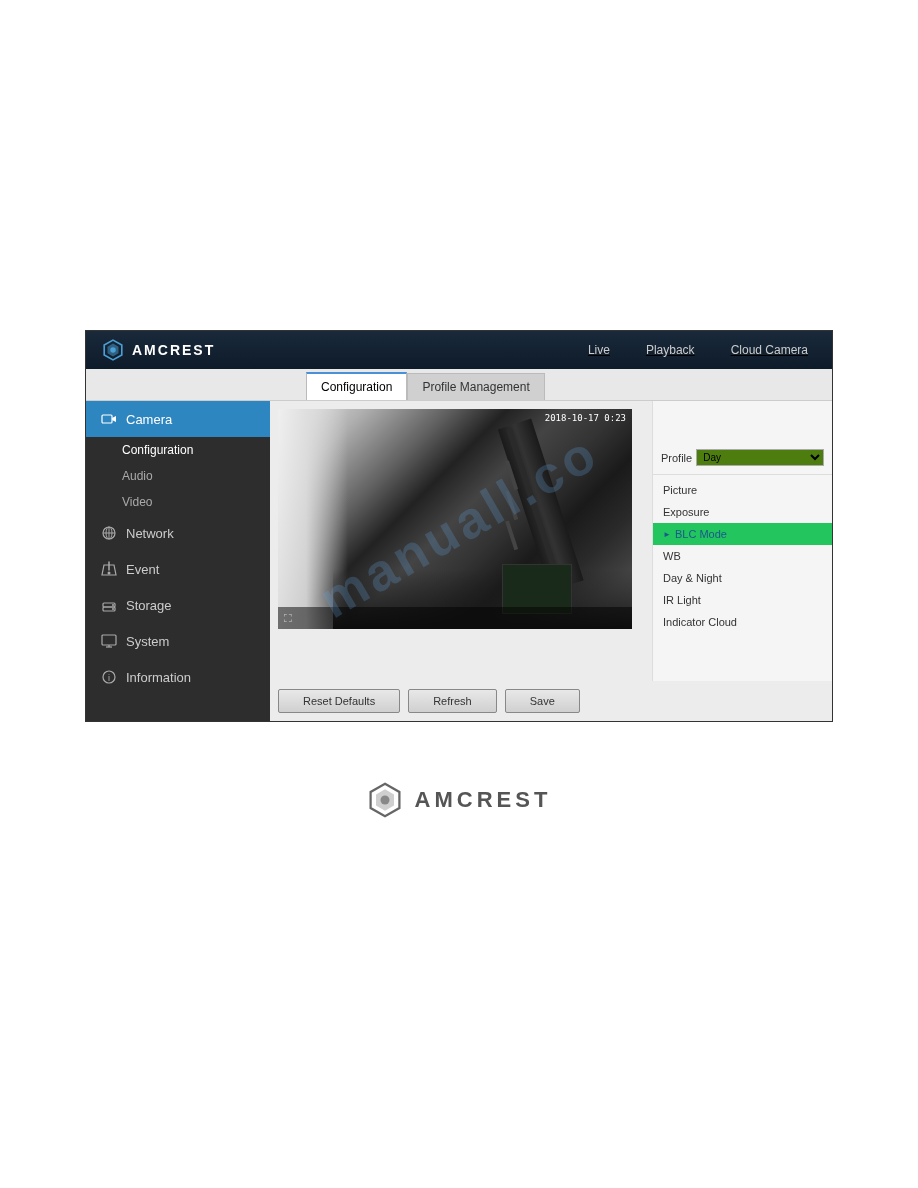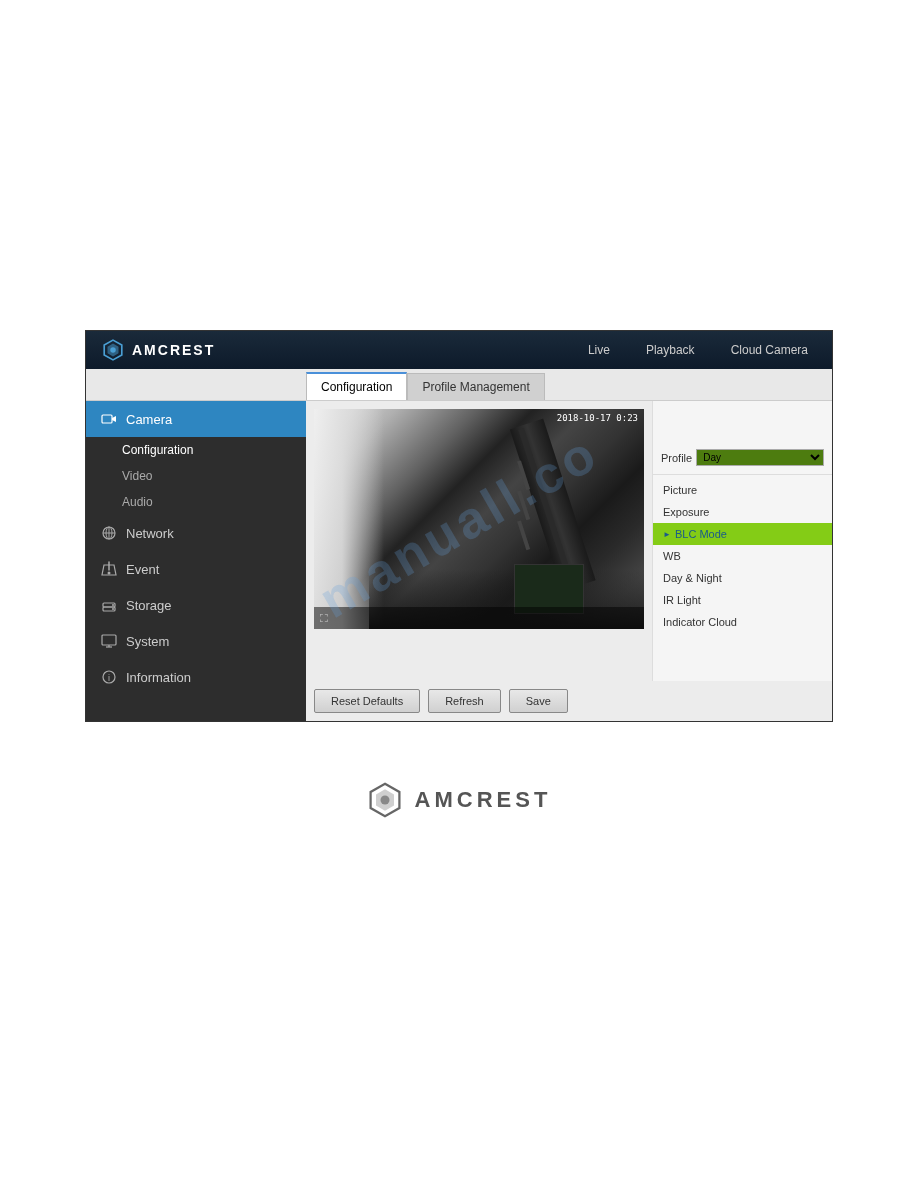--- a/index.html
+++ b/index.html
@@ -56,20 +56,21 @@
       color: #ffffff;
       font-size: 14px;
       font-weight: bold;
       letter-spacing: 2px;
     }
 
     .nav-links {
       margin-left: auto;
       display: flex;
       gap: 20px;
+      text-decoration: underline;
     }
 
     .nav-link {
       color: #ccc;
       font-size: 12px;
       cursor: pointer;
       padding: 2px 8px;
     }
 
     
@@ -100,21 +101,21 @@
 
     
     .main-content {
       display: flex;
       background: #ececec;
       min-height: 320px;
     }
 
     
     .sidebar {
-      width: 220px;
+      width: 184px;
       background: #2d2d2d;
       flex-shrink: 0;
     }
 
     .sidebar-item {
       display: flex;
       align-items: center;
       gap: 8px;
       padding: 9px 14px;
       cursor: pointer;
@@ -267,21 +268,21 @@
     }
 
     .settings-menu-item {
       padding: 5px 10px;
       font-size: 11px;
       color: #333;
       cursor: pointer;
     }
 
     .settings-menu-item.active {
-      background: #84cc16;
+      background: #22c55e;
       color: #1a5a8a;
       display: flex;
       align-items: center;
     }
 
     .settings-menu-item.active::before {
       content: '►';
       font-size: 8px;
       margin-right: 4px;
       color: #1a5a8a;
@@ -289,21 +290,21 @@
 
     
     .bottom-buttons {
       display: flex;
       gap: 8px;
       padding: 8px;
       background: #ececec;
     }
 
     .btn {
-      padding: 5px 16px;
+      padding: 5px 24px;
       font-size: 11px;
       cursor: pointer;
       border: 1px solid #888;
       background: linear-gradient(180deg, #e8e8e8 0%, #d0d0d0 100%);
       color: #333;
       border-radius: 2px;
     }
 
     
     .watermark {
@@ -388,22 +389,22 @@
         <div class="sidebar-item active">
           <div class="sidebar-icon">
             <svg width="16" height="16" viewBox="0 0 16 16" fill="none">
               <rect x="1" y="4" width="10" height="8" rx="1" stroke="#fff" stroke-width="1.2" fill="none"></rect>
               <polygon points="11,7 15,5 15,11 11,9" fill="#fff"></polygon>
             </svg>
           </div>
           <span>Camera</span>
         </div>
         <div class="sidebar-sub-item active">Configuration</div>
+        <div class="sidebar-sub-item">Audio</div>
         <div class="sidebar-sub-item">Video</div>
-        <div class="sidebar-sub-item">Audio</div>
 
         <div class="sidebar-item">
           <div class="sidebar-icon">
             <svg width="16" height="16" viewBox="0 0 16 16" fill="none">
               <circle cx="8" cy="8" r="6" stroke="#aaa" stroke-width="1.2" fill="none"></circle>
               <line x1="8" y1="2" x2="8" y2="14" stroke="#aaa" stroke-width="1"></line>
               <ellipse cx="8" cy="8" rx="3" ry="6" stroke="#aaa" stroke-width="1" fill="none"></ellipse>
               <line x1="2" y1="8" x2="14" y2="8" stroke="#aaa" stroke-width="1"></line>
             </svg>
           </div>
@@ -449,21 +450,21 @@
             <svg width="16" height="16" viewBox="0 0 16 16" fill="none">
               <circle cx="8" cy="8" r="6" stroke="#aaa" stroke-width="1.2" fill="none"></circle>
               <text x="8" y="12" text-anchor="middle" fill="#aaa" font-size="9" font-family="Arial">i</text>
             </svg>
           </div>
           <span>Information</span>
         </div>
       </div>
 
       <div style="flex:1; display:flex; flex-direction:column;">
-        <div style="display:flex; flex:1;">
+        <div style="display:flex; flex:1;gap:12px;">
 
           <div class="camera-feed-area">
             <div class="camera-feed">
               <div class="camera-visual">
                 <div class="camera-bright-spot"></div>
 
                 <div style="position:absolute; right:100px; top:15px; width:35px; height:170px; background:linear-gradient(90deg,#1a1a1a,#333,#1a1a1a); transform:rotate(-18deg); transform-origin:top center;"></div>
                 <div style="position:absolute; right:120px; top:20px; width:6px; height:160px; background:#2a2a2a; transform:rotate(-18deg); transform-origin:top center;"></div>
                 <div style="position:absolute; right:95px; top:50px; width:30px; height:4px; background:#444; transform:rotate(72deg); transform-origin:left center;"></div>
                 <div style="position:absolute; right:95px; top:80px; width:30px; height:4px; background:#444; transform:rotate(72deg); transform-origin:left center;"></div>

